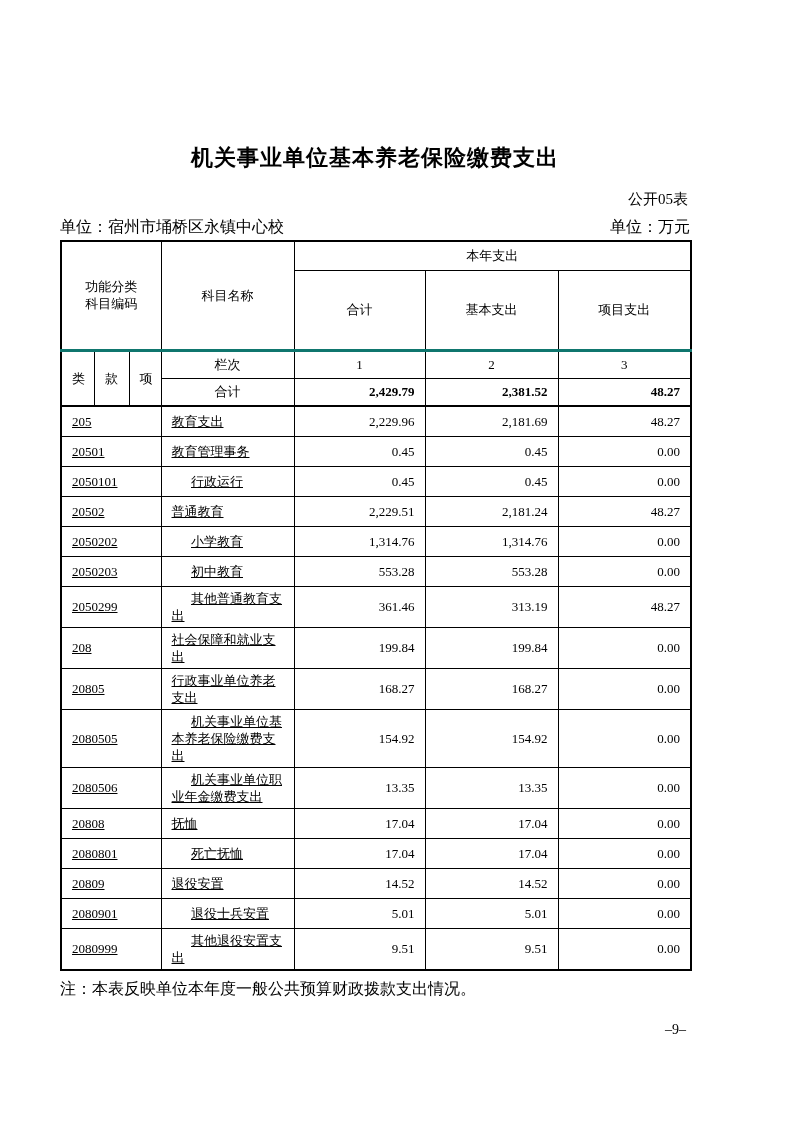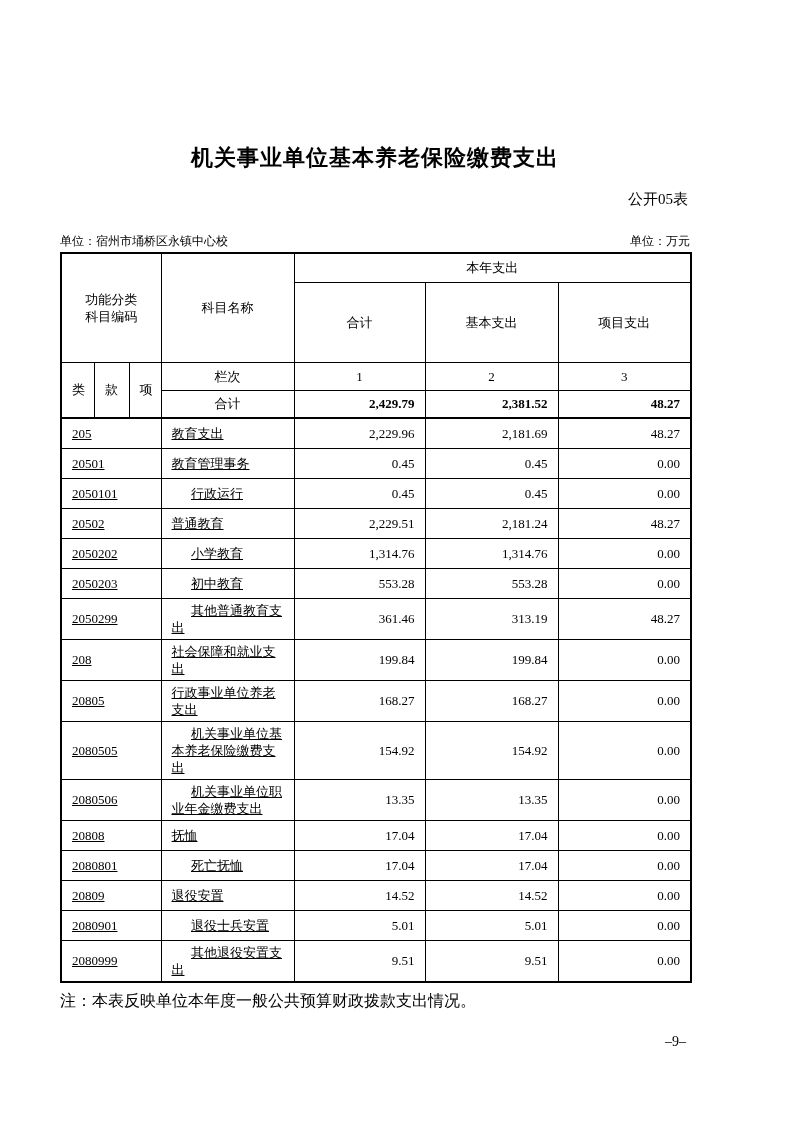--- a/index.html
+++ b/index.html
@@ -30,23 +30,23 @@
   }
   .table-code {
     margin-top: 18px;
     text-align: right;
     font-size: 15px;
     padding-right: 2px;
   }
   .unit-row {
     display: flex;
     justify-content: space-between;
-    margin-top: 24px;
+    margin-top: 8px;
     margin-bottom: 2px;
-    font-size: 12px;
+    font-size: 16px;
   }
   table.budget {
     border-collapse: collapse;
     table-layout: fixed;
     width: 630px;
     border: 2px solid #000;
   }
   table.budget td {
     border: 1px solid #000;
     padding: 3px 10px;
@@ -56,21 +56,21 @@
     vertical-align: middle;
   }
   td.center { text-align: center; }
   td.num { text-align: right; }
   td.code { text-align: left; padding-left: 7px; text-decoration: underline; }
   td.name { text-align: left; padding-left: 9px; text-decoration: underline; }
   td.name.indent { text-indent: 1.5em; margin-left: 16px; }
   td.prewrap { white-space: pre-line; }
   tr.hdr-top td { height: 29px; }
   tr.hdr-sub td { height: 80px; }
-  tr.hdr-lanci td { height: 28px; border-top: 1px solid #0f766e; }
+  tr.hdr-lanci td { height: 28px; border-top: 3px solid #0f766e; }
   tr.hdr-total td { height: 28px; }
   tr.hdr-total td.num { font-weight: bold; }
   tbody tr td { height: 30px; }
   tbody tr:first-child td { border-top: 2px solid #000; }
   .note {
     margin-top: 9px;
     font-size: 16px;
     line-height: 18px;
   }
   .page-number {

